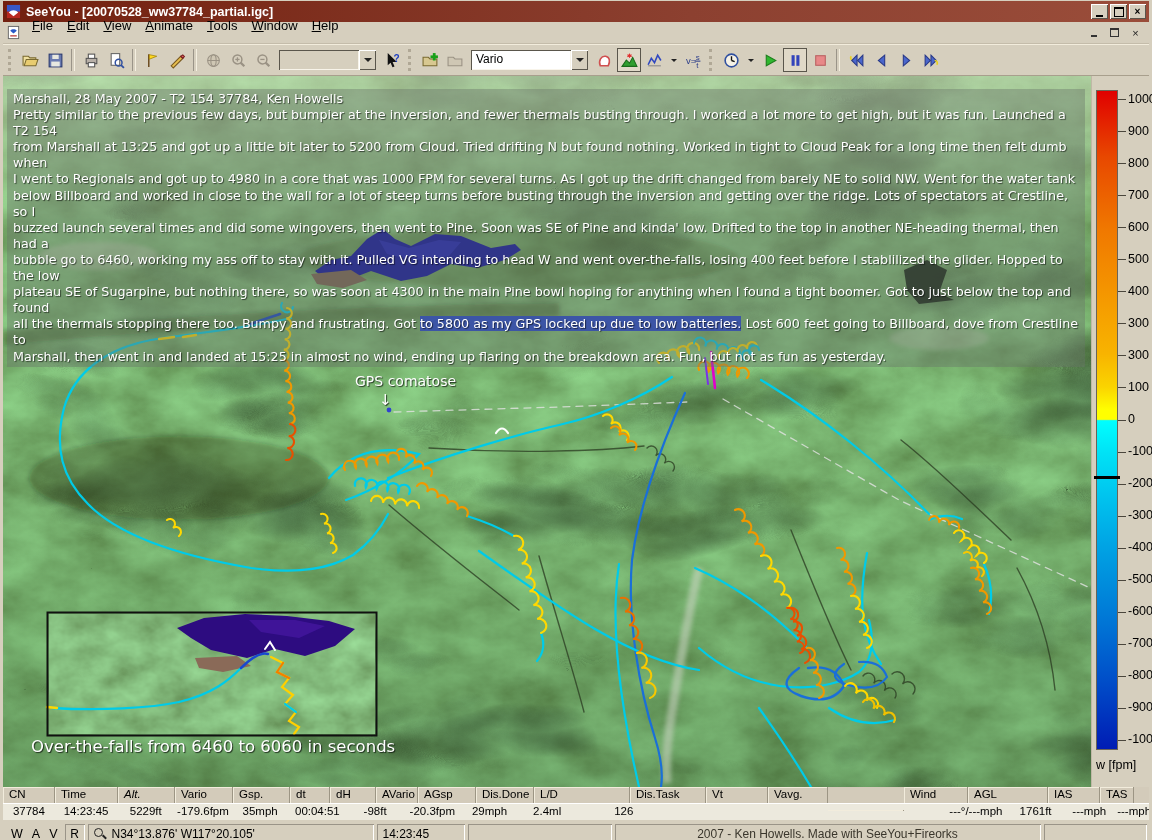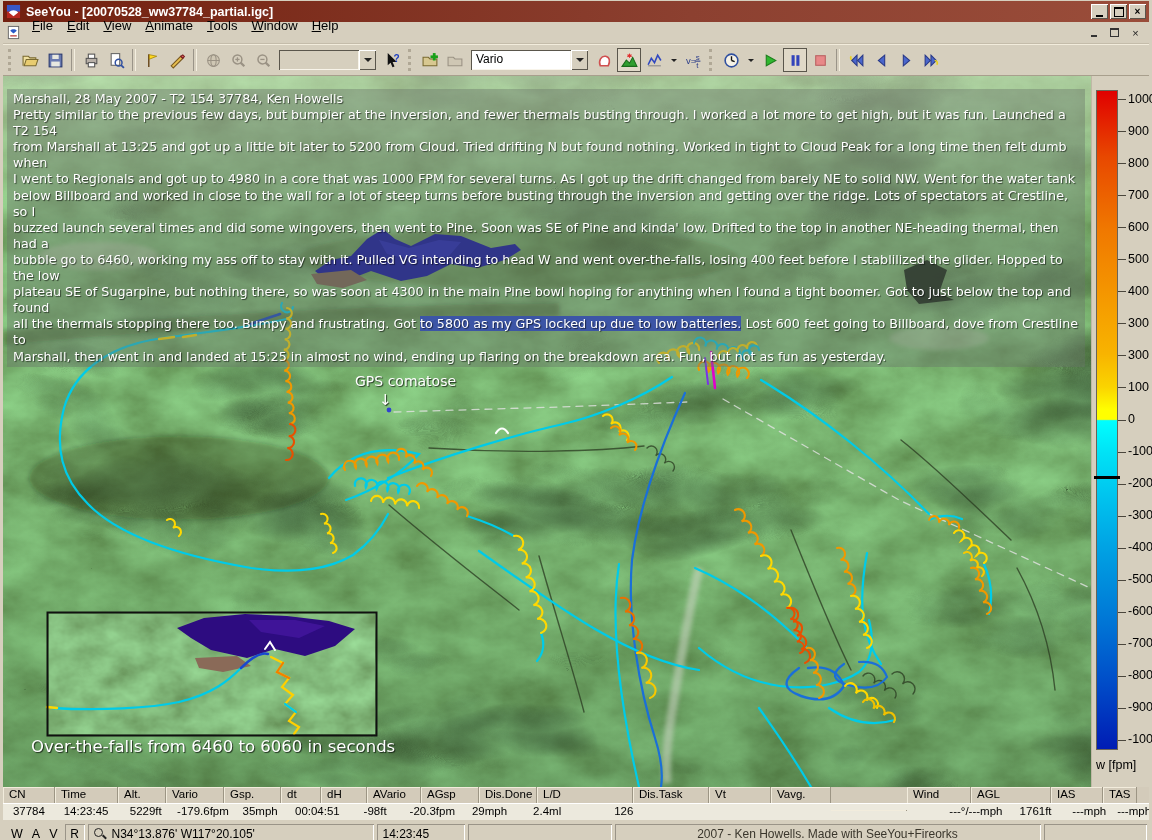--- a/index.html
+++ b/index.html
@@ -527,26 +527,26 @@
           <div class="slab" style="top: 656.388px;">-1000</div>
         </div>
       <div class="smark" id="vmark" style="top: 400.042px;"></div>
       <div class="sunit" id="vunit" style="top: 682px;">w [fpm]</div>
     </div>
   </div>
 
   <div class="thead" id="thead">
       <div class="c" style="width: 52px;">CN</div>
       <div class="c" style="width: 63px;">Time</div>
-      <div class="c" style="width: 48px;">Alt.</div>
+      <div class="c" style="width: 57px; font-style: italic;">Alt.</div>
       <div class="c" style="width: 58px;">Vario</div>
       <div class="c" style="width: 57px;">Gsp.</div>
       <div class="c" style="width: 40px;">dt</div>
       <div class="c" style="width: 46px;">dH</div>
-      <div class="c" style="width: 54px;">AVario</div>
+      <div class="c" style="width: 42px;">AVario</div>
       <div class="c" style="width: 58px;">AGsp</div>
       <div class="c" style="width: 58px;">Dis.Done</div>
       <div class="c" style="width: 96px;">L/D</div>
       <div class="c" style="width: 76px;">Dis.Task</div>
       <div class="c" style="width: 62px;">Vt</div>
       <div class="c" style="width: 60px;">Vavg.</div>
       <div class="c" style="width: 76px; margin-top: 23px;">L/D Finish</div>
       <div class="c" style="width: 64px;">Wind</div>
       <div class="c" style="width: 80px;">AGL</div>
       <div class="c" style="width: 52px;">IAS</div>

